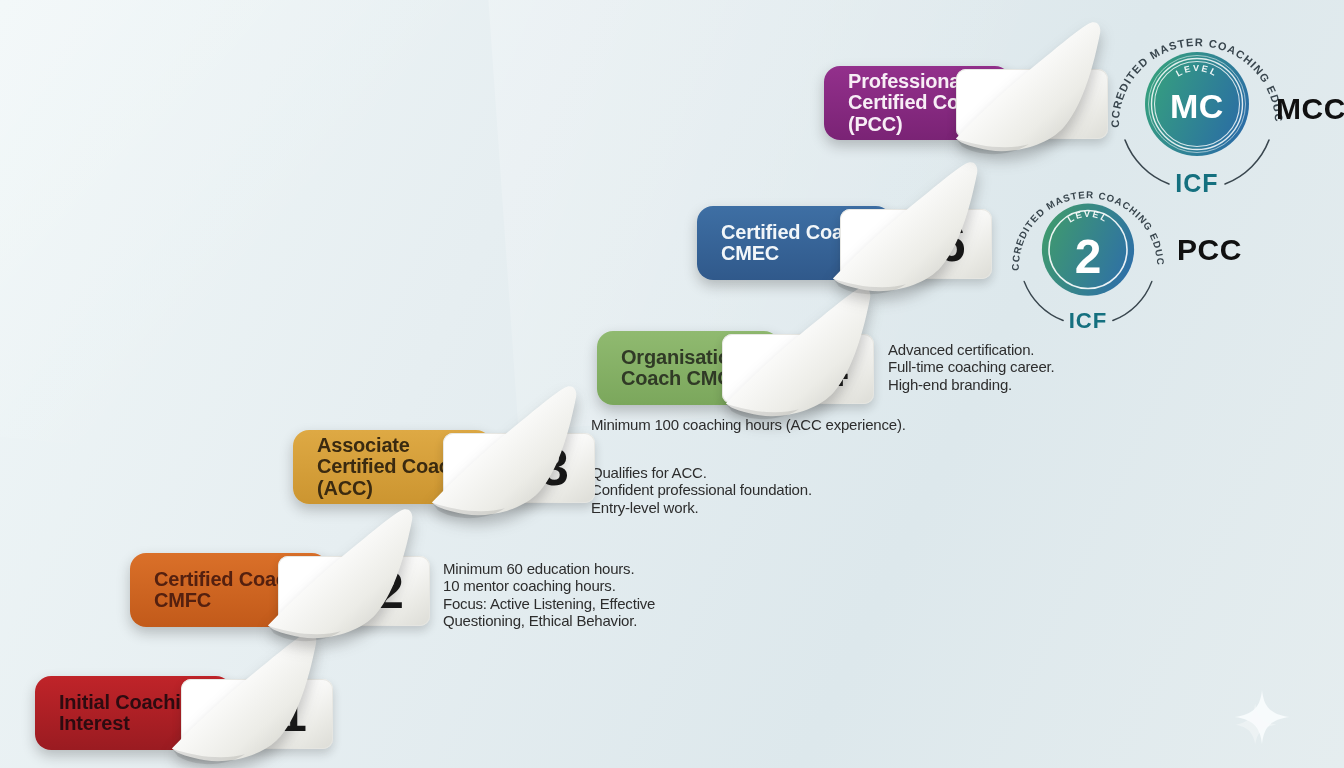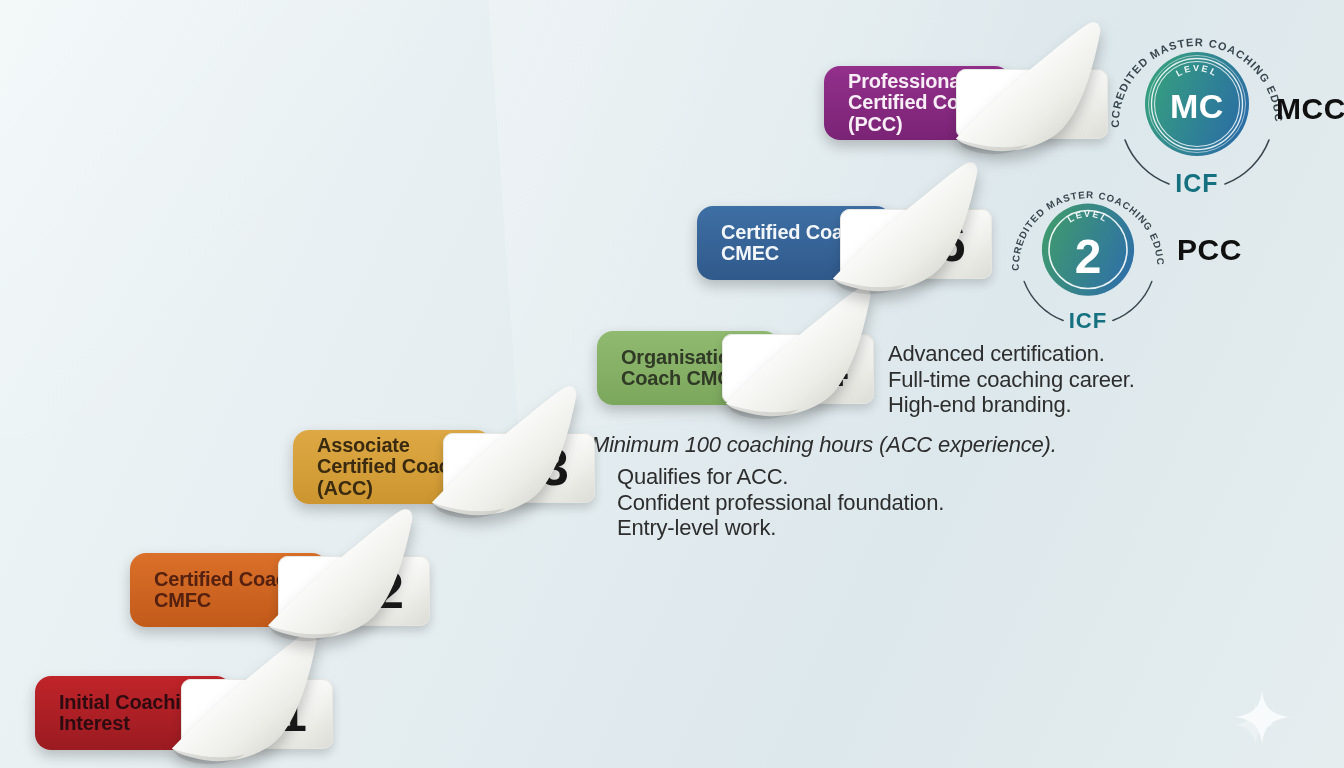--- a/index.html
+++ b/index.html
@@ -26,21 +26,21 @@
   .plate{position:absolute; right:0; top:3px; height:70px; width:152px;
     border-radius:10px;
     background:linear-gradient(145deg, #ffffff 50%, #e9e9e4 82%, #dcdcd6 100%);
     box-shadow:0 5px 10px rgba(30,30,30,0.18), inset 0 0 0 1px rgba(230,230,225,0.9);
     z-index:1;}
   .num{position:absolute; right:26px; top:50%; transform:translateY(-52%);
     font-size:52px; font-weight:bold; color:#161616; line-height:1;}
   .curl{position:absolute; left:40%; top:-46px; width:168px; height:148px; z-index:2;
     filter:drop-shadow(0 9px 7px rgba(40,40,40,0.28));}
 
-  .desc{position:absolute; font-size:22px; line-height:1.165; color:#2d2d2d;
+  .desc{position:absolute; font-size:15px; line-height:1.165; color:#2d2d2d;
     white-space:pre-line; letter-spacing:-0.2px;}
 
   .badge{position:absolute;}
   .badge-label{position:absolute; font-size:30px; font-weight:bold; color:#101010;
     letter-spacing:0.5px;}
   .sparkle{position:absolute; left:1233px; top:688px; width:58px; height:58px; opacity:0.85;}
 </style>
 </head>
 <body>
 
@@ -80,42 +80,46 @@
           <linearGradient id="cg2" x1="0" y1="0" x2="1" y2="1">
         <stop offset="0.35" stop-color="#ffffff"></stop>
             <stop offset="0.68" stop-color="#ecece7"></stop>
             <stop offset="1" stop-color="#c6c6bf"></stop>
       </linearGradient>
         </defs>
       <path d="M 18 120 C 45 92 78 62 108 38 C 125 24 142 10 152 4 C 160 -1 166 5 164 14 C 158 44 148 84 128 108 C 112 127 78 136 52 132 C 36 129 24 126 18 120 Z" fill="url(#cg2)"></path>
       <path d="M 18 120 C 40 128 70 132 92 126 C 70 140 40 138 24 128 Z" fill="rgba(0,0,0,0.10)"></path>
     </svg>
   </div>
+  <div class="desc" style="left:443px; top:560px;">Minimum 60 education hours.
+10 mentor coaching hours.
+Focus: Active Listening, Effective
+Questioning, Ethical Behavior.</div>
 
   <div class="step s3" style="left:293px; top:430px; width:302px;">
     <div class="pill" style="--c1: #dea944; --c2: #cc9530;">
       <span class="pill-title" style="color: rgb(58, 42, 16);">Associate Certified Coach (ACC)</span>
     </div>
     <div class="plate">
       <span class="num">3</span>
     </div>
     <svg class="curl" viewBox="0 0 170 150">
       <defs>
           <linearGradient id="cg3" x1="0" y1="0" x2="1" y2="1">
         <stop offset="0.35" stop-color="#ffffff"></stop>
             <stop offset="0.68" stop-color="#ecece7"></stop>
             <stop offset="1" stop-color="#c6c6bf"></stop>
       </linearGradient>
         </defs>
       <path d="M 18 120 C 45 92 78 62 108 38 C 125 24 142 10 152 4 C 160 -1 166 5 164 14 C 158 44 148 84 128 108 C 112 127 78 136 52 132 C 36 129 24 126 18 120 Z" fill="url(#cg3)"></path>
       <path d="M 18 120 C 40 128 70 132 92 126 C 70 140 40 138 24 128 Z" fill="rgba(0,0,0,0.10)"></path>
     </svg>
   </div>
-  <div class="desc" style="left:591px; top:432px;font-style:italic;">Minimum 100 coaching hours (ACC experience).</div>
-  <div class="desc" style="left:591px; top:464px;margin-left:26px;">Qualifies for ACC.
+  <div class="desc" style="left:591px; top:416px;">Minimum 100 coaching hours (ACC experience).</div>
+  <div class="desc" style="left:591px; top:464px;">Qualifies for ACC.
 Confident professional foundation.
 Entry-level work.</div>
 
   <div class="step s4" style="left:597px; top:331px; width:277px;">
     <div class="pill" style="--c1: #90ba70; --c2: #7ba75c;">
       <span class="pill-title" style="color: rgb(48, 58, 38);">Organisational Coach CMOC</span>
     </div>
     <div class="plate">
       <span class="num">4</span>
     </div>

